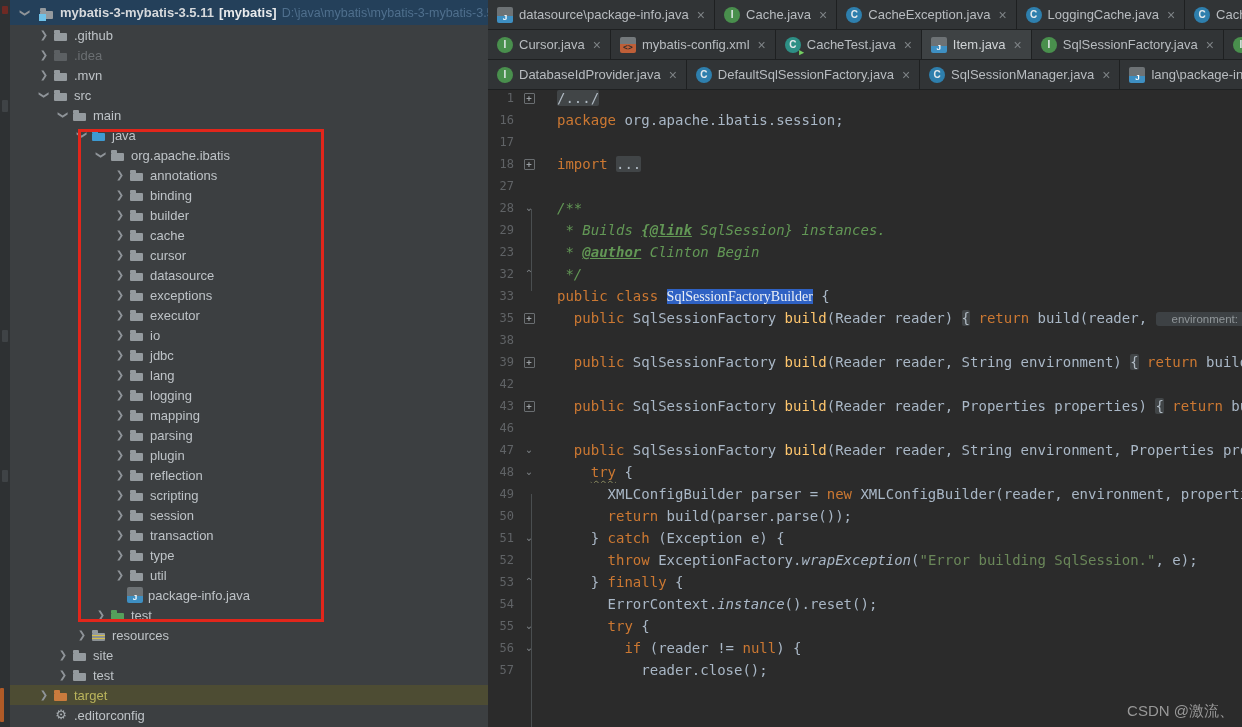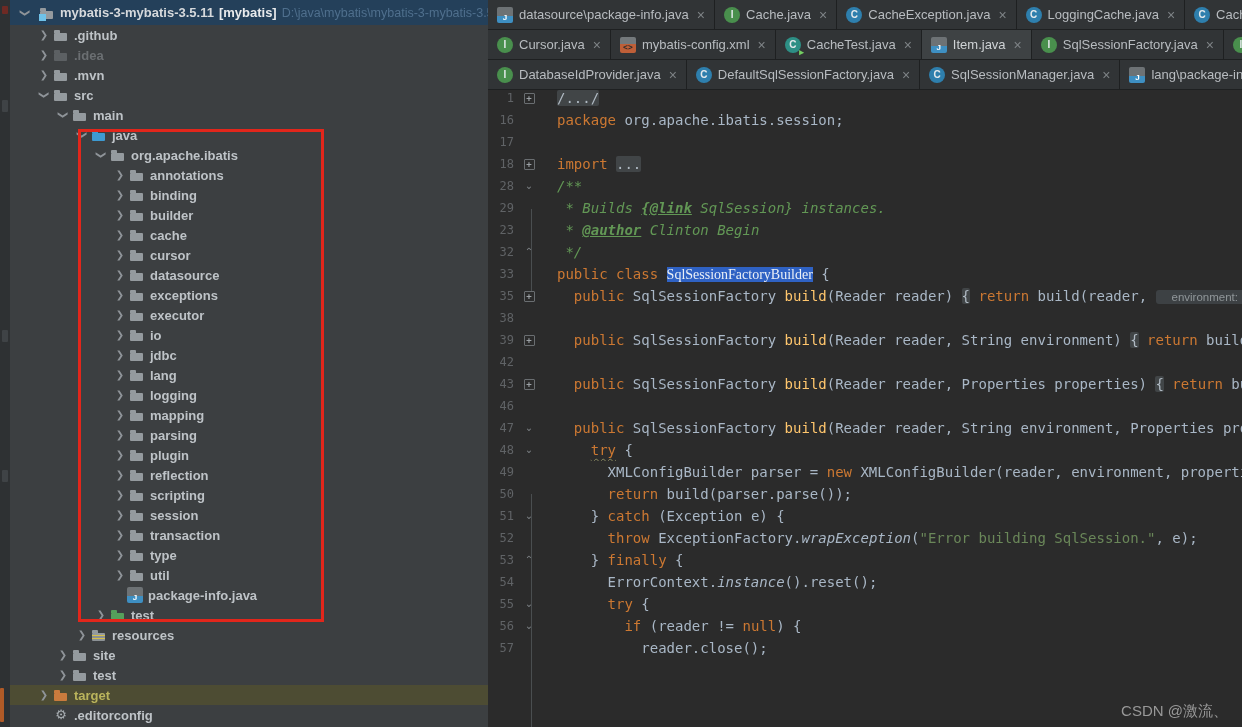--- a/index.html
+++ b/index.html
@@ -12,21 +12,21 @@
   .smark.orange{background:#b05a27;width:4px;left:0;height:34px;}
   
   #panel{position:absolute;left:10px;top:0;width:478px;height:727px;background:#3c3f41;overflow:hidden;}
   #rootrow{height:25px;display:flex;align-items:center;background:#24405a;padding-left:8px;gap:5px;white-space:nowrap;}
   #rootrow .rname{color:#d6d9dc;font-size:13px;font-weight:bold;}
   #rootrow .rmod{color:#e8eaec;font-size:13px;font-weight:bold;}
   #rootrow .rpath{color:#4f6f8d;font-size:12.5px;}
   #tree{position:relative;}
   .trow{height:20px;display:flex;align-items:center;white-space:nowrap;color:#bec3c7;font-size:13px;}
   .trow.selrow{background:#4d4c33;}
-  .trow .lbl{margin-left:5px;font-weight:bold;}
+  .trow .lbl{margin-left:5px;}
   .trow .lbl.dim{color:#6b6f72;}
   .trow .lbl.excl{color:#bab45c;}
   .chev{width:14px;flex:none;display:inline-flex;justify-content:center;color:#8f9499;font-size:10px;line-height:10px;}
   .chev.exp{transform:rotate(90deg);}
   
   .tico{width:16px;height:16px;position:relative;flex:none;display:inline-block;margin-left:2px;}
   .tico::before{content:"";position:absolute;left:1px;top:6px;width:13px;height:8px;background:#949a9e;border-radius:1px;}
   .tico::after{content:"";position:absolute;left:1px;top:3px;width:6px;height:3px;background:#949a9e;border-radius:1px 1px 0 0;}
   .tico.dim::before,.tico.dim::after{background:#5c6063;}
   .tico.src::before,.tico.src::after{background:#3d9ad1;}
@@ -70,21 +70,21 @@
   .lcode .kw{color:#cc7832;text-decoration:underline wavy #8a8a60 1px;text-underline-offset:3px;}
   .lcode .m{color:#ffc66d;}
   .lcode .c{color:#629755;font-style:italic;}
   .lcode .ct{color:#629755;font-style:italic;font-weight:700;text-decoration:underline;}
   .lcode .s{color:#6a8759;}
   .lcode .i{color:#a9b7c6;font-style:italic;}
   .lcode .h{background:#3d4144;color:#909699;font-size:11.5px;border-radius:3px;padding:1px 16px;margin-right:2px;font-family:"Liberation Sans",sans-serif;}
   .lcode .f{background:#414547;border-radius:2px;color:#b0bac3;}
   .lcode .ssel{background:#2f62c4;color:#eaeff6;font-family:Liberation Serif, serif;}
   .fold-guide{position:absolute;width:1px;background:#4a4e50;left:43px;}
-  #watermark{position:absolute;right:14px;bottom:6px;color:#989898;font-size:15px;z-index:7;}
+  #watermark{position:absolute;right:8px;bottom:6px;color:#989898;font-size:15px;z-index:7;}
 </style>
 </head>
 <body>
 
 <div id="app">
 
   <div id="stripe">
     <span class="smark red" style="top:6px"></span>
     <span class="smark" style="top:100px"></span>
     <span class="smark" style="top:330px"></span>
@@ -384,20 +384,25 @@
           <span class="lcode"></span>
         </div>
         <div class="cline">
           <span class="lnum">18</span>
           <span class="lfold">
             <span class="fplus">+</span>
           </span>
           <span class="lcode"><span class="k">import</span><span class="d"> </span><span class="f">...</span></span>
         </div>
         <div class="cline">
+          <span class="lnum">27</span>
+          <span class="lfold"></span>
+          <span class="lcode"></span>
+        </div>
+        <div class="cline">
           <span class="lnum">28</span>
           <span class="lfold">
             <span class="farrow">⌄</span>
           </span>
           <span class="lcode"><span class="c">/**</span></span>
         </div>
         <div class="cline">
           <span class="lnum">29</span>
           <span class="lfold"></span>
           <span class="lcode"><span class="c"> * Builds </span><span class="ct">{@link</span><span class="c"> SqlSession} instances.</span></span>

